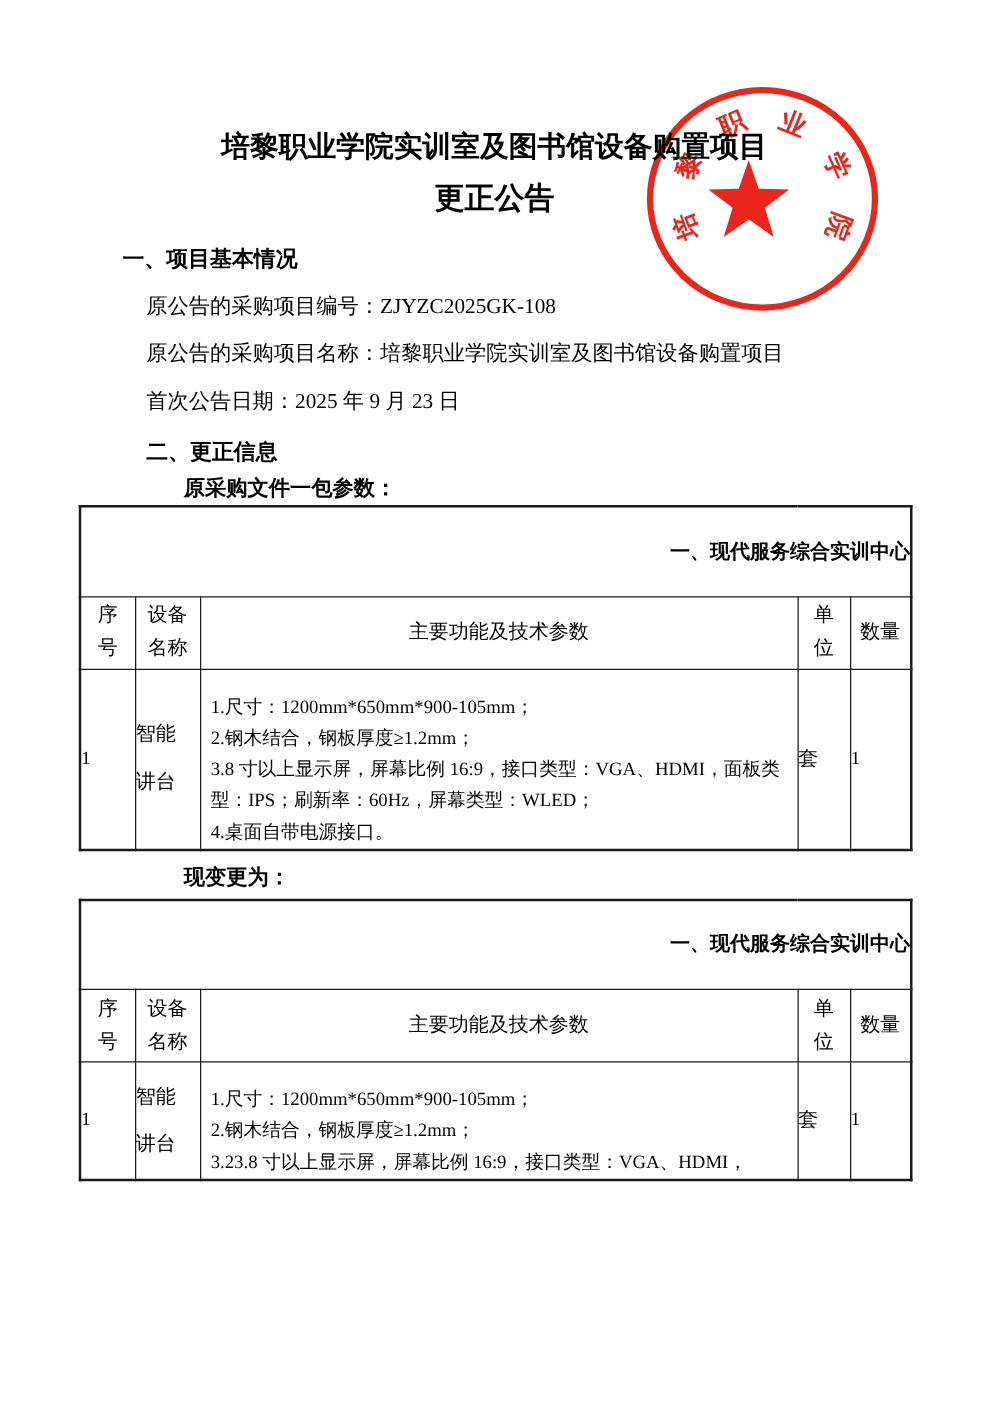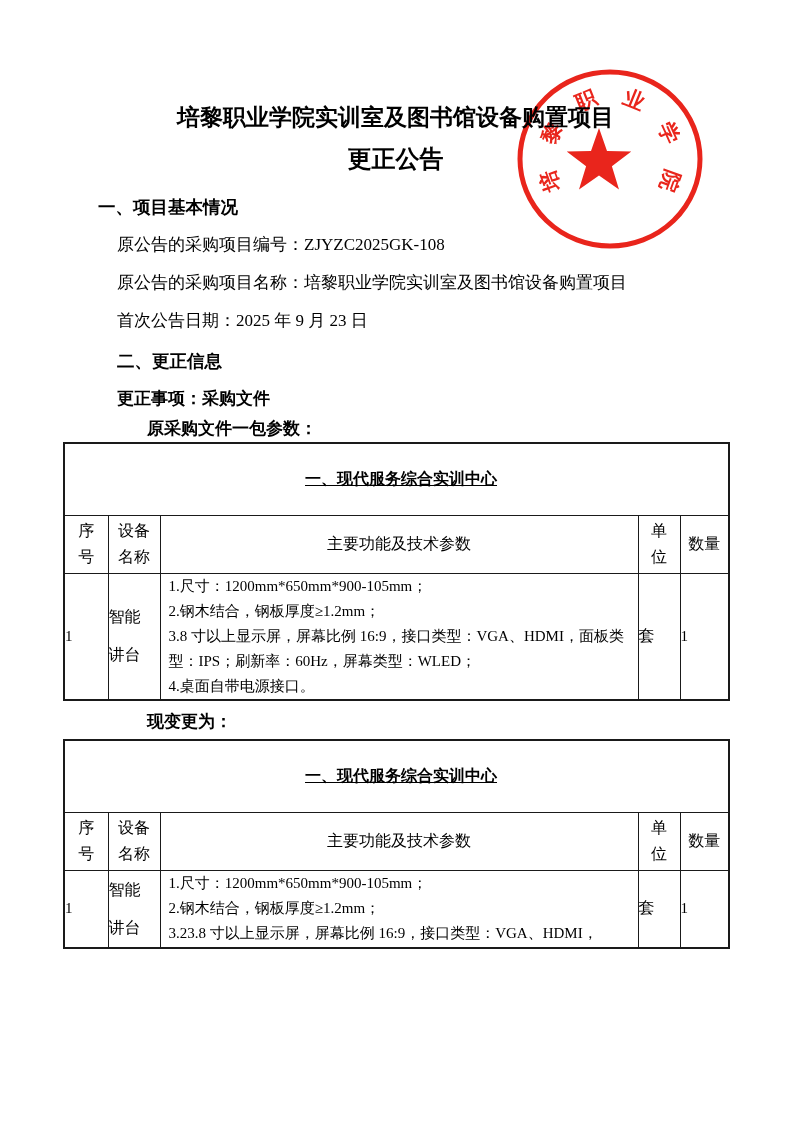--- a/index.html
+++ b/index.html
@@ -41,36 +41,36 @@
 
   table.ptable {
     border-collapse:collapse; table-layout:fixed;
     width:665px;
     border:2px solid #1a1a1a;
   }
   .t1 { margin-top:2px; }
   .t2 { margin-top:6px; }
   .ptable td, .ptable th { border:1px solid #1a1a1a; }
   .group-row td {
-    height:72px; vertical-align:middle; text-align:center;
+    height:72px; vertical-align:middle; text-align:right;
     padding-left:9px;
     font-family:"Liberation Sans","DejaVu Sans",sans-serif;
-    font-weight:bold; font-size:16px;text-decoration:underline;
+    font-weight:bold; font-size:16px;
   }
   .head-row th {
     height:58px; vertical-align:middle; text-align:center;
     font-weight:normal; font-size:16px; line-height:26px;
     white-space:pre-line;
   }
   .data-row td { vertical-align:middle; text-align:left; font-size:15px; }
   .t1 .data-row { height:127px; }
   .t2 .data-row { height:77px; }
   .cell-device { line-height:38px; white-space:pre-line; font-size:16px !important; }
   .cell-unit   { font-size:16px !important; }
-  .cell-specs  { text-align:right; vertical-align:top !important; padding:0 8px 0 8px; }
+  .cell-specs  { text-align:right; vertical-align:top !important; padding:18px 8px 0 8px; }
   .spec-line   { font-size:15px; line-height:25px; }
 
   .seal {
     position:absolute; left:515px; top:62px;
     width:190px; height:190px;
     mix-blend-mode:multiply;
     pointer-events:none;
   }
   .seal svg { position:absolute; left:0; top:0; }
   .seal-char {
@@ -88,21 +88,20 @@
 
   <h1 class="title">培黎职业学院实训室及图书馆设备购置项目</h1>
   <h1 class="title subtitle">更正公告</h1>
 
   <div class="sec-heading h-basic">一、项目基本情况</div>
   <p class="para">原公告的采购项目编号：ZJYZC2025GK-108</p>
   <p class="para">原公告的采购项目名称：培黎职业学院实训室及图书馆设备购置项目</p>
   <p class="para">首次公告日期：2025 年 9 月 23 日</p>
 
   <div class="sec-heading h-corr">二、更正信息</div>
-  <p class="para bold">更正事项：采购文件</p>
 
   <p class="lbl lbl1">原采购文件一包参数：</p>
 
   <table class="ptable t1">
     <colgroup>
       <col style="width:44px">
         <col style="width:52px">
         <col style="width:478px">
         <col style="width:42px">
         <col style="width:49px">

